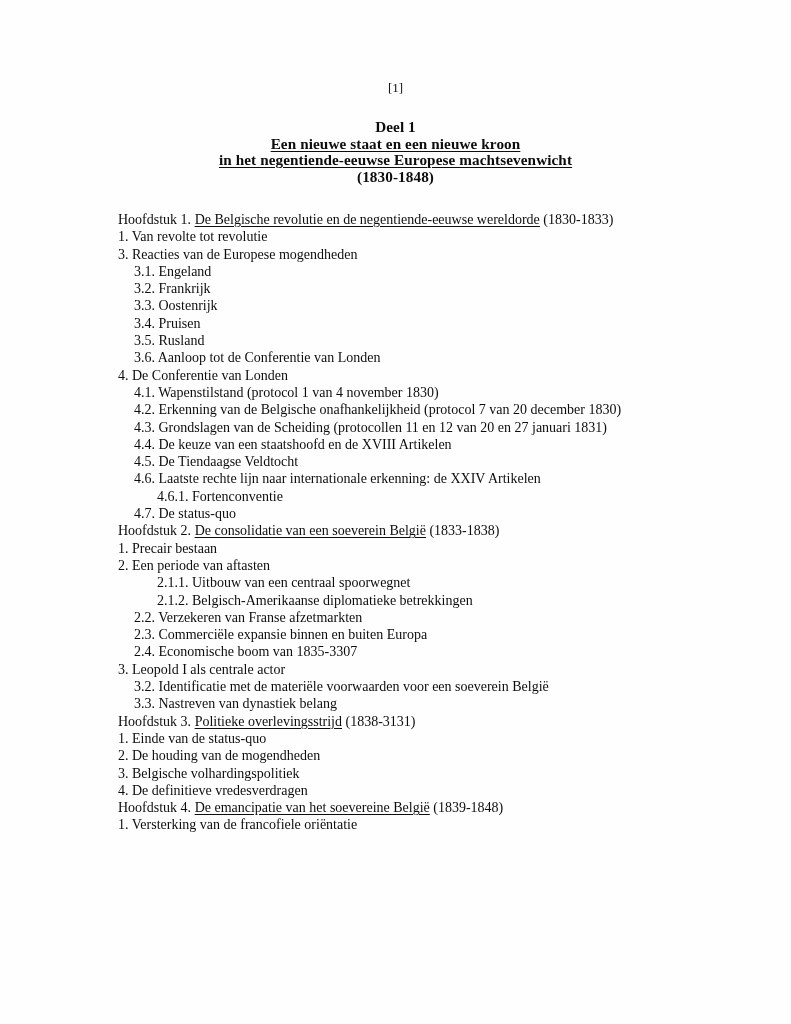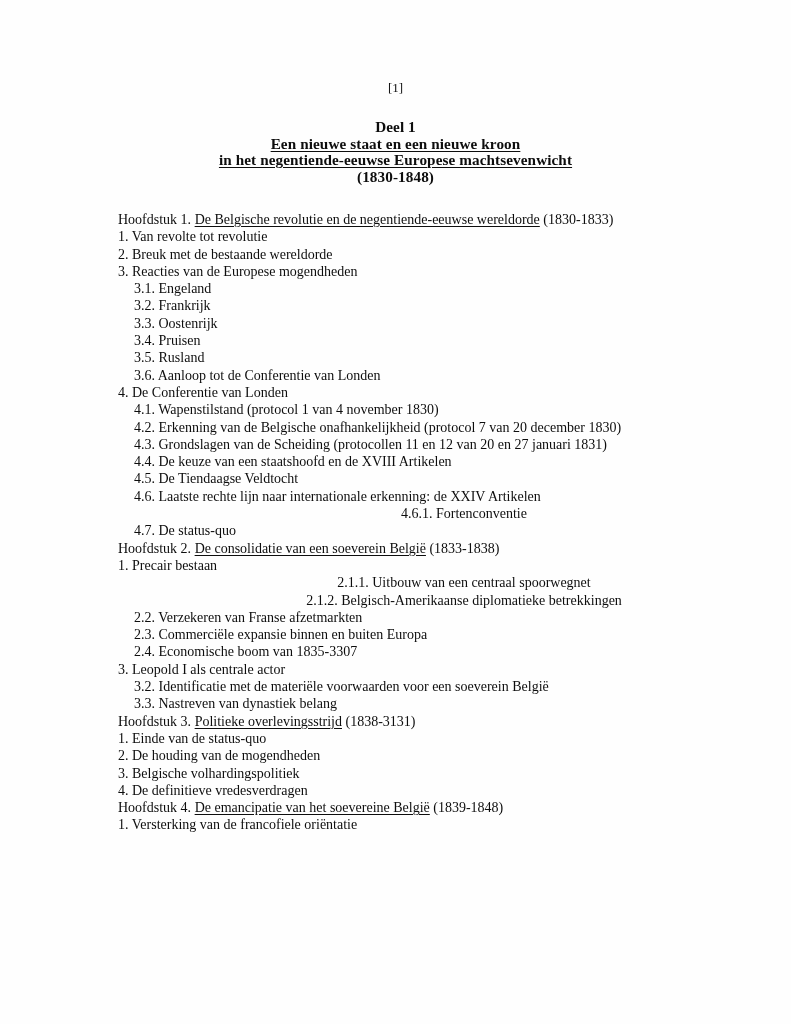--- a/index.html
+++ b/index.html
@@ -51,62 +51,62 @@
     left: 118px;
     right: 20px;
     font-size: 14px;
     line-height: 17.3px;
     white-space: nowrap;
   }
   .chapter + .chapter {
   }
   .toc-line.lv0 { padding-left: 0; }
   .toc-line.lv1 { padding-left: 16px; }
-  .toc-line.lv2 { padding-left: 39px; text-align: center; }
+  .toc-line.lv2 { padding-left: 39px; }
   .chapter-heading { padding-left: 0; }
 </style>
 </head>
 <body>
 
 <div class="sheet">
 
   <div class="page-number">[1]</div>
 
   <div class="title-block">
     <div>Deel 1</div>
     <div class="u">Een nieuwe staat en een nieuwe kroon</div>
     <div class="u">in het negentiende-eeuwse Europese machtsevenwicht</div>
     <div>(1830-1848)</div>
   </div>
 
   <div class="toc" id="chapters">
       <div class="chapter">
         <div class="chapter-heading"><span>Hoofdstuk 1. </span><span class="u">De Belgische revolutie en de negentiende-eeuwse wereldorde</span><span> (1830-1833)</span></div>
         <div class="toc-line lv0">1. Van revolte tot revolutie</div>
-        <div class="toc-line lv0">2. Breuk met de bestaande wereldorde</div>
         <div class="toc-line lv0">3. Reacties van de Europese mogendheden</div>
         <div class="toc-line lv1">3.1. Engeland</div>
         <div class="toc-line lv1">3.2. Frankrijk</div>
         <div class="toc-line lv1">3.3. Oostenrijk</div>
         <div class="toc-line lv1">3.4. Pruisen</div>
         <div class="toc-line lv1">3.5. Rusland</div>
         <div class="toc-line lv1">3.6. Aanloop tot de Conferentie van Londen</div>
         <div class="toc-line lv0">4. De Conferentie van Londen</div>
         <div class="toc-line lv1">4.1. Wapenstilstand (protocol 1 van 4 november 1830)</div>
         <div class="toc-line lv1">4.2. Erkenning van de Belgische onafhankelijkheid (protocol 7 van 20 december 1830)</div>
         <div class="toc-line lv1">4.3. Grondslagen van de Scheiding (protocollen 11 en 12 van 20 en 27 januari 1831)</div>
         <div class="toc-line lv1">4.4. De keuze van een staatshoofd en de XVIII Artikelen</div>
         <div class="toc-line lv1">4.5. De Tiendaagse Veldtocht</div>
         <div class="toc-line lv1">4.6. Laatste rechte lijn naar internationale erkenning: de XXIV Artikelen</div>
         <div class="toc-line lv2">4.6.1. Fortenconventie</div>
         <div class="toc-line lv1">4.7. De status-quo</div>
       </div>
       <div class="chapter">
         <div class="chapter-heading"><span>Hoofdstuk 2. </span><span class="u">De consolidatie van een soeverein België</span><span> (1833-1838)</span></div>
         <div class="toc-line lv0">1. Precair bestaan</div>
+        <div class="toc-line lv0">2. Een periode van aftasten</div>
         <div class="toc-line lv2">2.1.1. Uitbouw van een centraal spoorwegnet</div>
         <div class="toc-line lv2">2.1.2. Belgisch-Amerikaanse diplomatieke betrekkingen</div>
         <div class="toc-line lv1">2.2. Verzekeren van Franse afzetmarkten</div>
         <div class="toc-line lv1">2.3. Commerciële expansie binnen en buiten Europa</div>
         <div class="toc-line lv1">2.4. Economische boom van 1835-3307</div>
         <div class="toc-line lv0">3. Leopold I als centrale actor</div>
         <div class="toc-line lv1">3.2. Identificatie met de materiële voorwaarden voor een soeverein België</div>
         <div class="toc-line lv1">3.3. Nastreven van dynastiek belang</div>
       </div>
       <div class="chapter">

